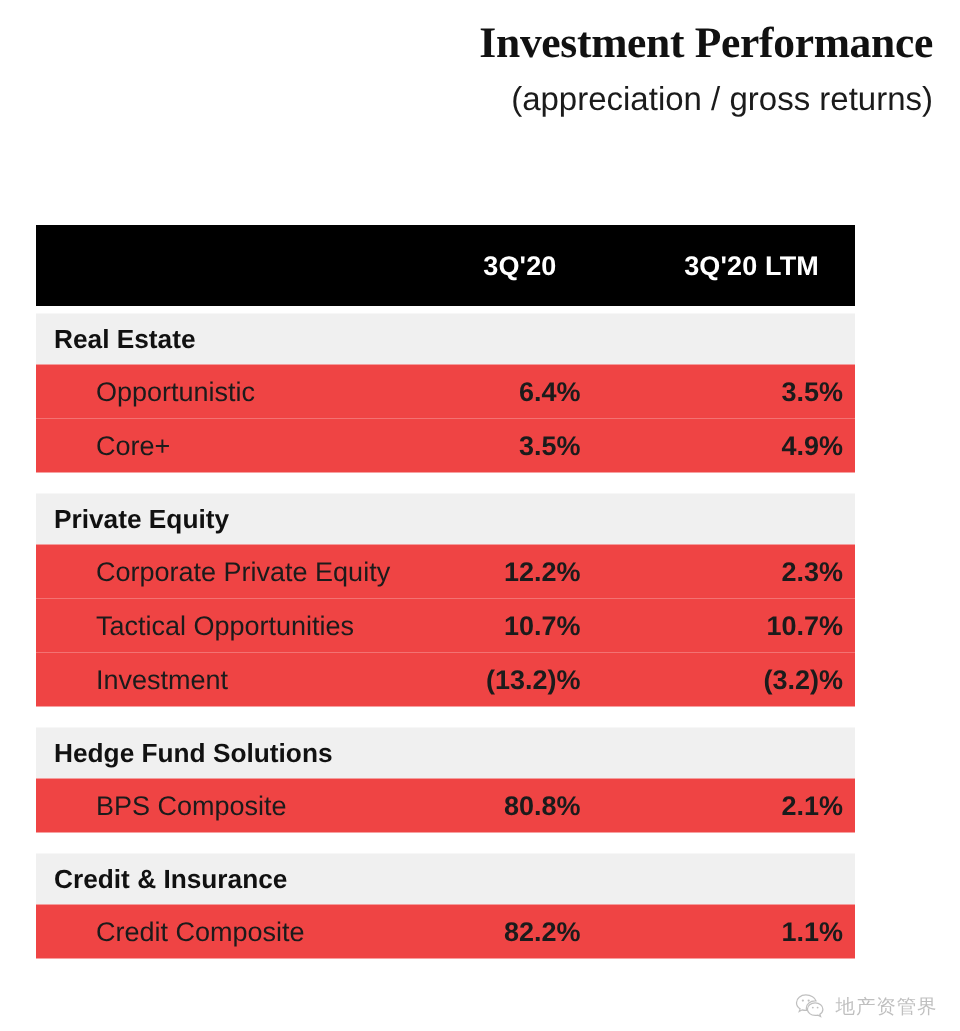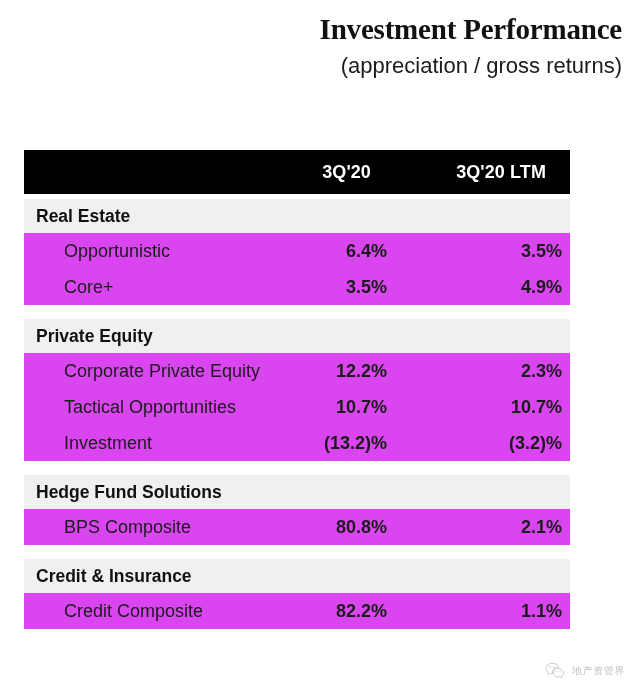--- a/index.html
+++ b/index.html
@@ -47,21 +47,21 @@
   
   .perf-table {
     position: absolute;
     left: 24px;
     top: 150px;
     width: 546px;
   }
 
   .table-head {
     background: #000000;
-    height: 44px;
+    height: 54px;
     display: flex;
     align-items: center;
     justify-content: flex-end;
   }
   .th-label {
     color: #ffffff;
     font-size: 18px;
     font-weight: bold;
     text-align: right;
     letter-spacing: 0.1px;
@@ -84,21 +84,21 @@
     font-size: 17.5px;
     font-weight: bold;
     color: #111111;
     white-space: nowrap;
   }
 
   .data-row {
     height: 36px;
     display: flex;
     align-items: center;
-    background: #d946ef;
+    background: #ef4444;
   }
   .row-label {
     flex: 1 1 auto;
     padding-left: 40px;
     font-size: 18px;
     font-weight: 400;
     color: #1b1b1b;
     white-space: nowrap;
   }
   .row-val {
@@ -119,21 +119,21 @@
     position: absolute;
     right: 15px;
     bottom: 7px;
     display: flex;
     align-items: center;
     gap: 7px;
     opacity: 0.38;
   }
   .wm-icon { width: 20px; height: 18px; display: block; }
   .wm-text {
-    font-size: 10px;
+    font-size: 13px;
     color: #5a5a5a;
     letter-spacing: 0.6px;
     white-space: nowrap;
     font-family: "DejaVu Sans", sans-serif;
   }
 </style>
 </head>
 <body>
 
 <div class="doc-header">

